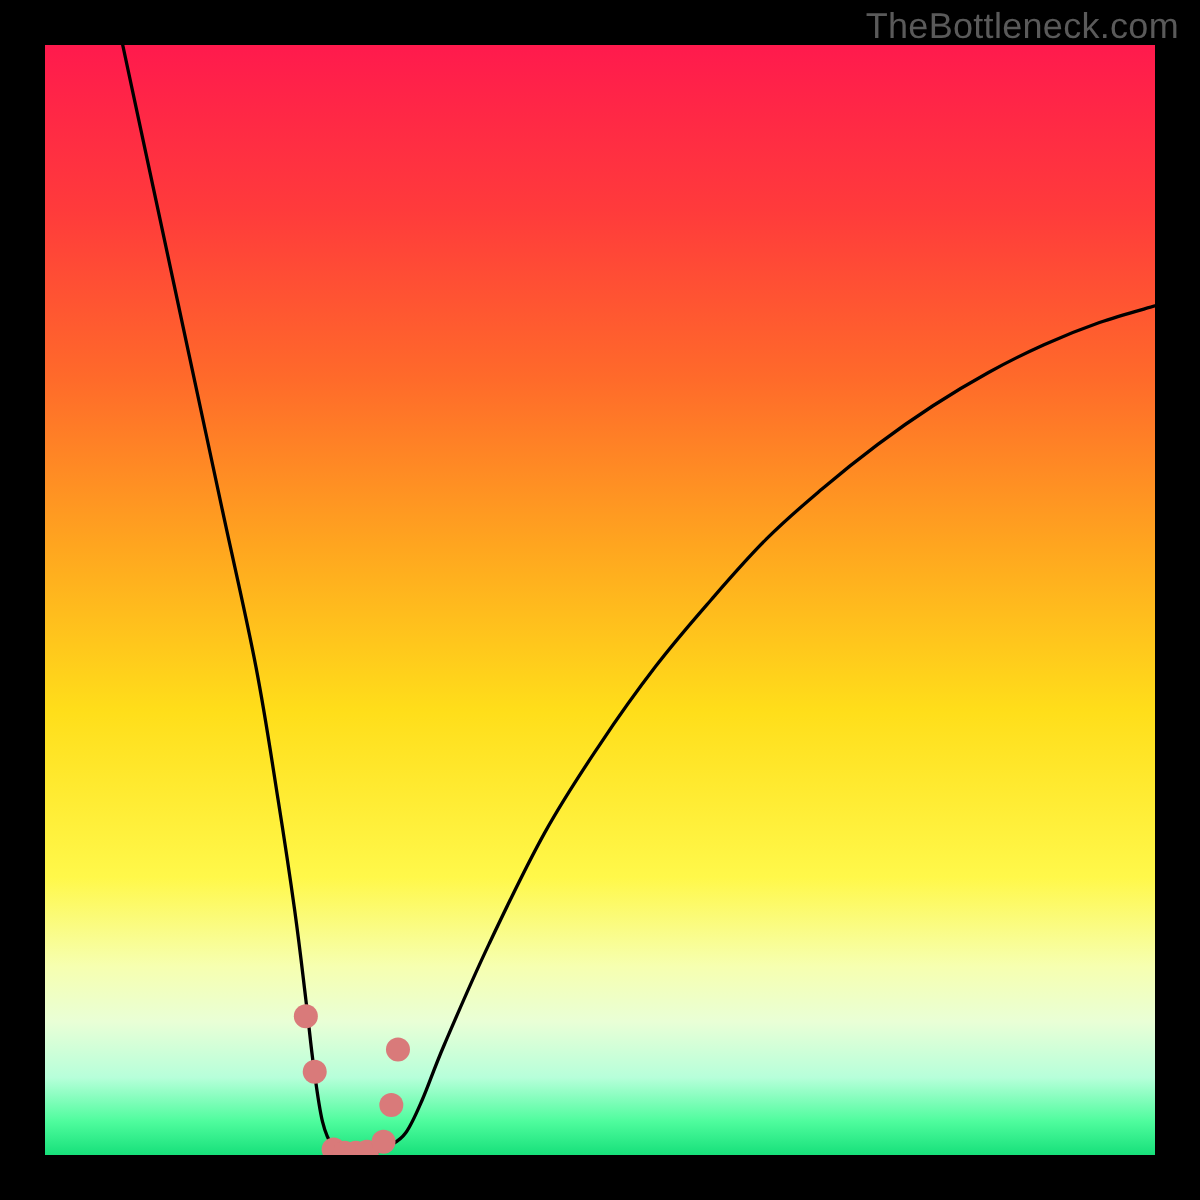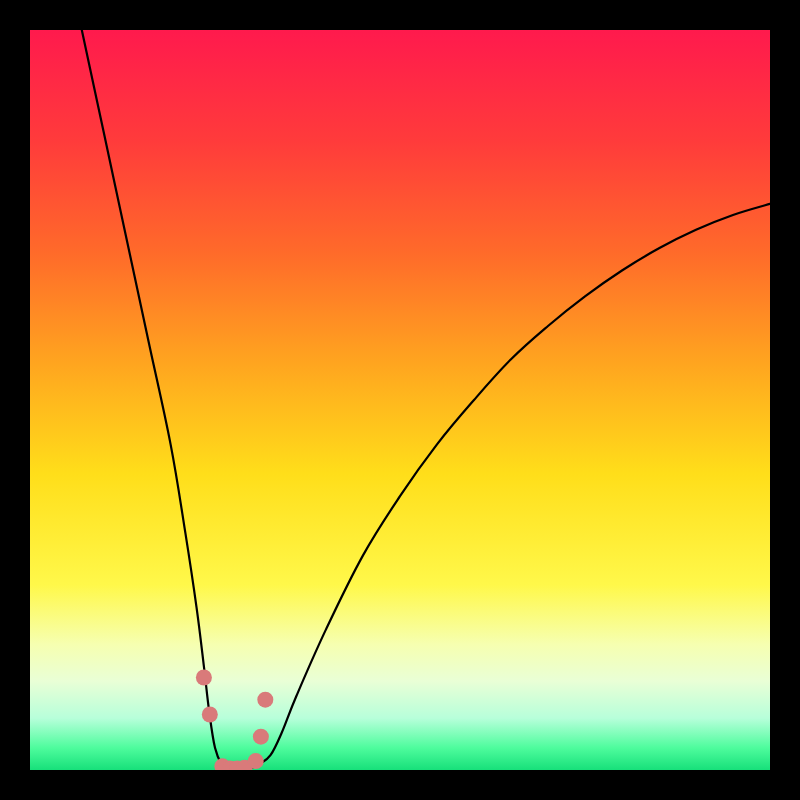--- a/index.html
+++ b/index.html
@@ -37,20 +37,21 @@
     height: 740px;
   }
   svg {
     display: block;
   }
 </style>
 </head>
 <body>
 
 <div class="frame">
+  <div class="watermark">TheBottleneck.com</div>
 
   <div class="plot-area">
     <svg id="chart-svg" width="740" height="740" viewBox="0 0 740 740">
       <defs>
         <linearGradient id="bg-grad" x1="0" y1="0" x2="0" y2="1">
             <stop offset="0.0%" stop-color="#ff1a4d"></stop>
             <stop offset="15.0%" stop-color="#ff3b3b"></stop>
             <stop offset="30.0%" stop-color="#ff6a2a"></stop>
             <stop offset="45.0%" stop-color="#ffa51f"></stop>
             <stop offset="60.0%" stop-color="#ffde1a"></stop>

